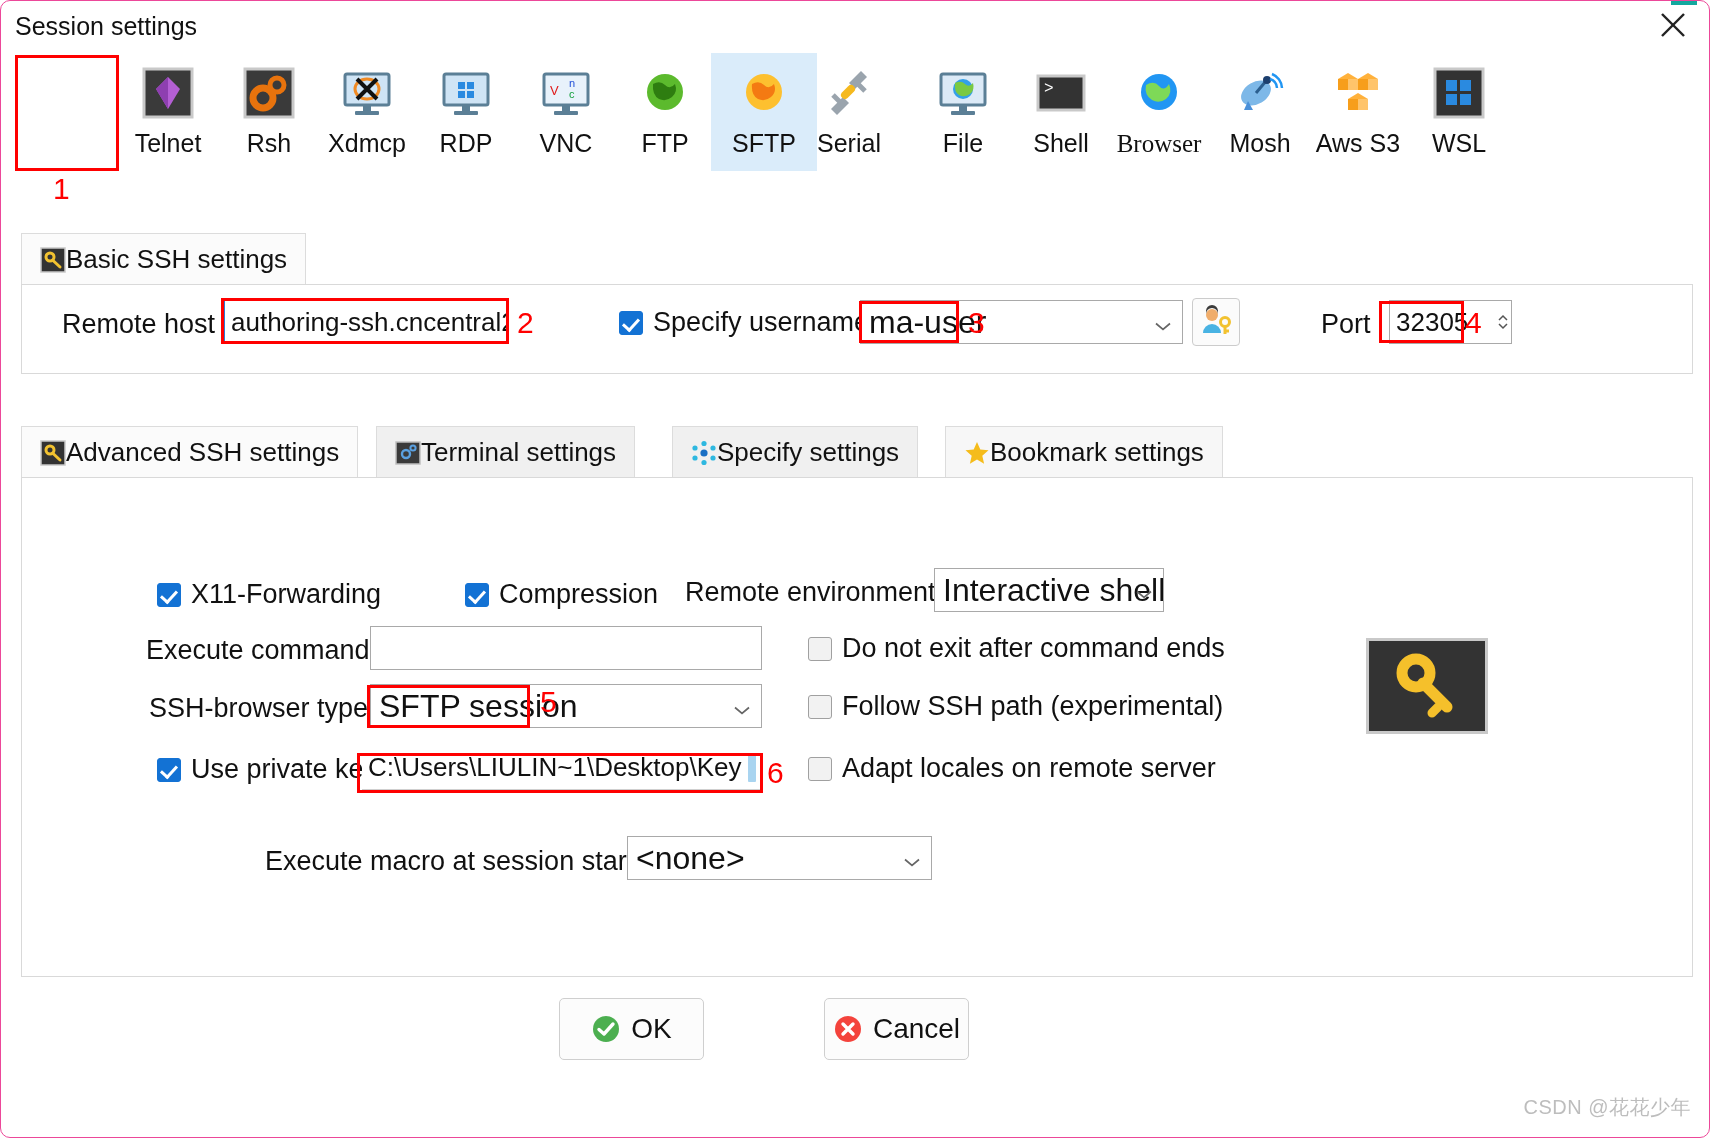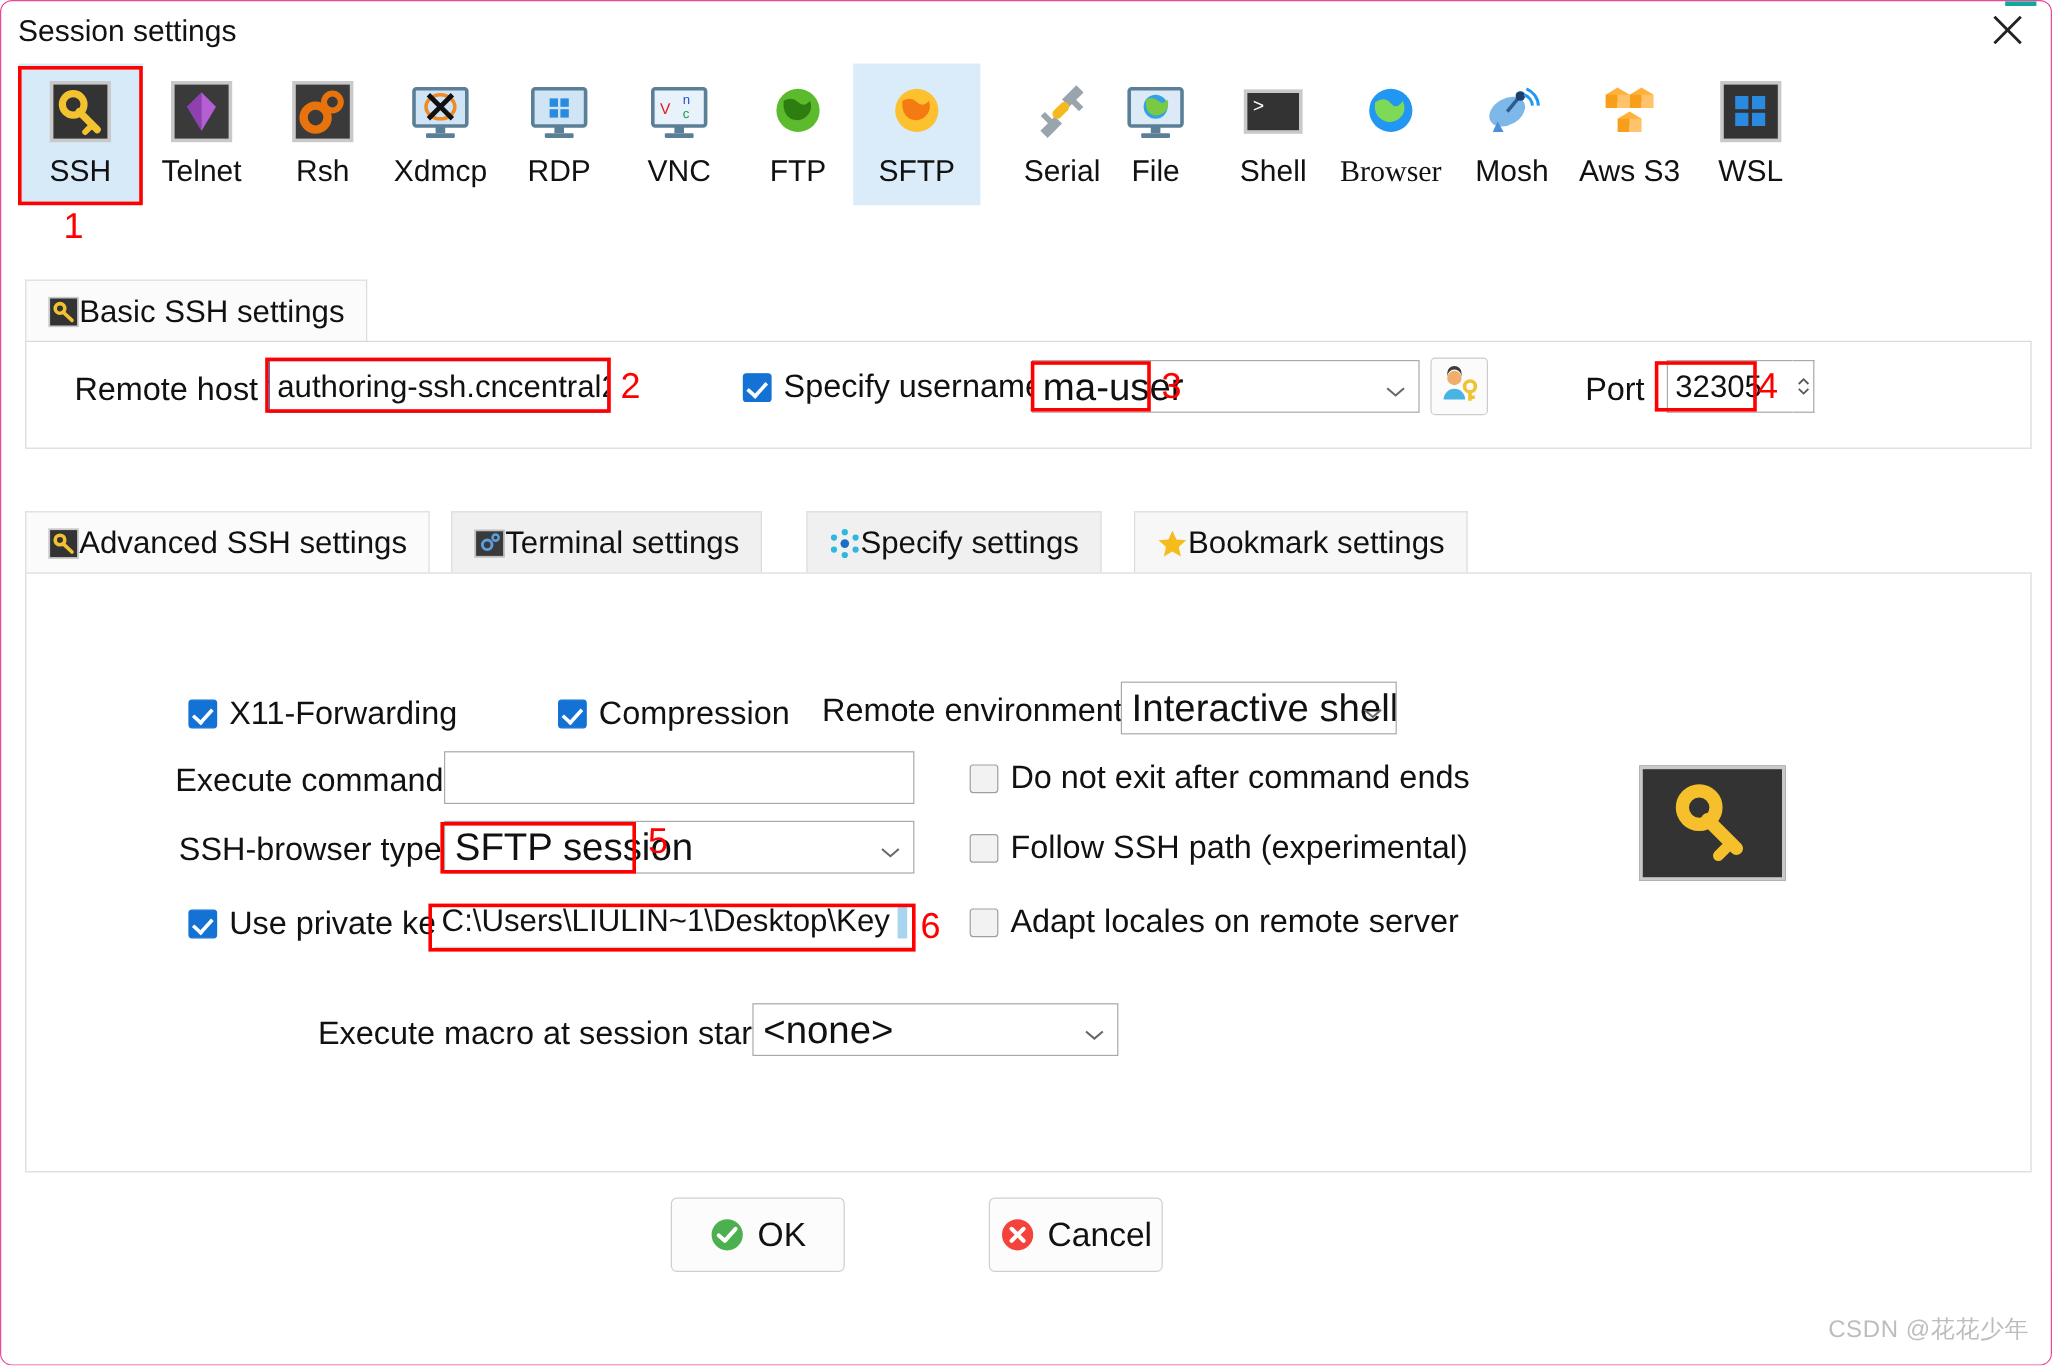--- a/index.html
+++ b/index.html
@@ -166,29 +166,20 @@
     <div class="close-btn">
       <svg width="30" height="30" viewBox="0 0 30 30">
           <line x1="4" y1="4" x2="26" y2="26" stroke="#222" stroke-width="2.4"></line>
           <line x1="26" y1="4" x2="4" y2="26" stroke="#222" stroke-width="2.4"></line>
         </svg>
     </div>
   </div>
 
   <div class="proto-strip">
 
-    <div class="proto selected" style="left:14px;">
-      <svg class="glyph" viewBox="0 0 56 56">
-        <rect x="4" y="4" width="48" height="48" fill="#333" stroke="#c9c9c9" stroke-width="3"></rect>
-        <circle cx="22" cy="22" r="9" fill="none" stroke="#f2c230" stroke-width="6"></circle>
-        <path d="M27 28 L42 43" stroke="#f2c230" stroke-width="6" stroke-linecap="round"></path>
-        <path d="M36 41 L32 45" stroke="#f2c230" stroke-width="5" stroke-linecap="round"></path>
-      </svg>
-      <span class="plabel">SSH</span>
-    </div>
 
     <div class="proto" style="left:115px;">
       <svg class="glyph" viewBox="0 0 56 56">
         <rect x="4" y="4" width="48" height="48" fill="#3a3a3a" stroke="#c9c9c9" stroke-width="3"></rect>
         <path d="M28 12 L40 24 L28 44 L16 24 Z" fill="#b45fd4"></path>
         <path d="M28 12 L28 44 L16 24 Z" fill="#8e3fb0"></path>
       </svg>
       <span class="plabel">Telnet</span>
     </div>
 
@@ -246,21 +237,21 @@
     </div>
 
     <div class="proto highlight" style="left:710px;width:106px;height:118px;">
       <svg class="glyph" viewBox="0 0 56 56">
         <circle cx="28" cy="27" r="18" fill="#fdc02f"></circle>
         <path d="M16 19 q7 -4 12 1 t10 -1 q3 8 -3 13 q-6 5 -13 2 q-7 -4 -6 -15Z" fill="#f47a12"></path>
       </svg>
       <span class="plabel">SFTP</span>
     </div>
 
-    <div class="proto" style="left:832px;align-items:center;">
+    <div class="proto" style="left:796px;align-items:center;">
       <svg class="glyph" viewBox="0 0 56 56">
         <path d="M10 44 L22 32 l6 6 L16 50 Z" fill="#9aa4ad"></path>
         <path d="M46 12 L34 24 l-6 -6 L40 6 Z" fill="#9aa4ad"></path>
         <path d="M24 30 L30 24" stroke="#f5b91e" stroke-width="8" stroke-linecap="round"></path>
         <path d="M34 16 L44 26" stroke="#9aa4ad" stroke-width="5"></path>
         <path d="M12 30 L22 40" stroke="#9aa4ad" stroke-width="5"></path>
       </svg>
       <span class="plabel">Serial</span>
     </div>
 

